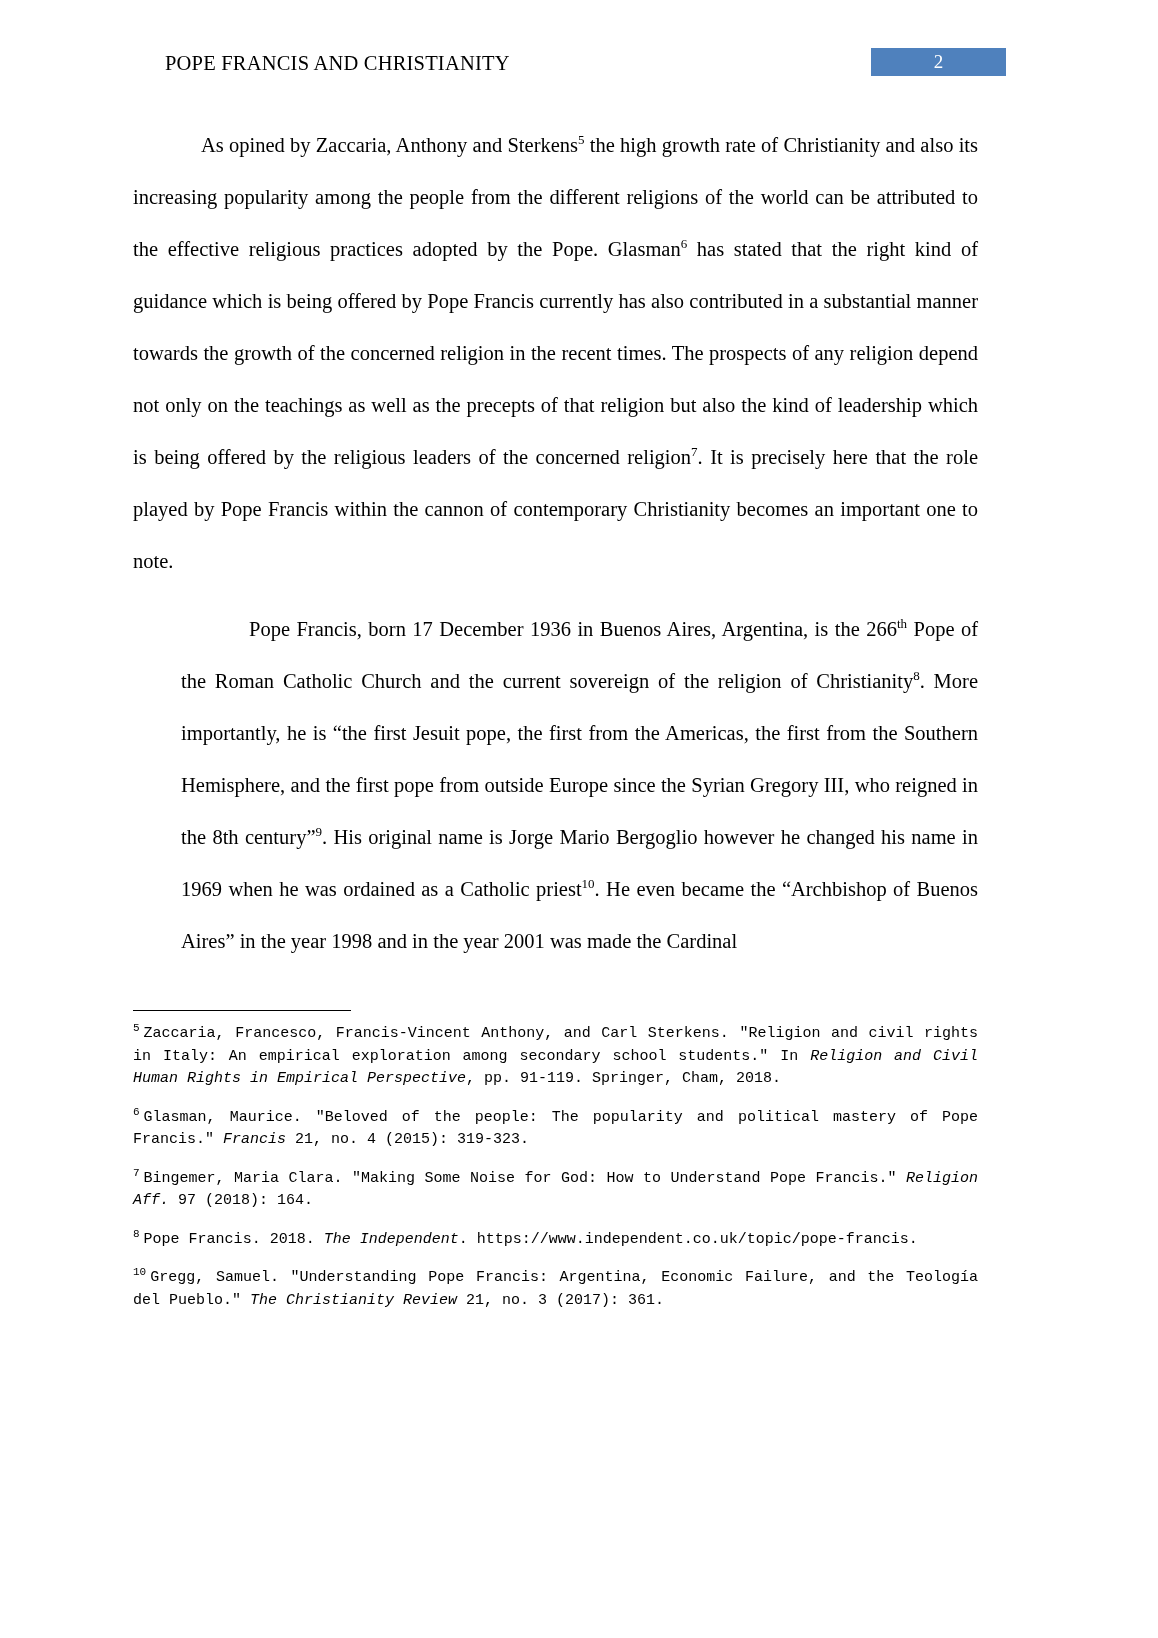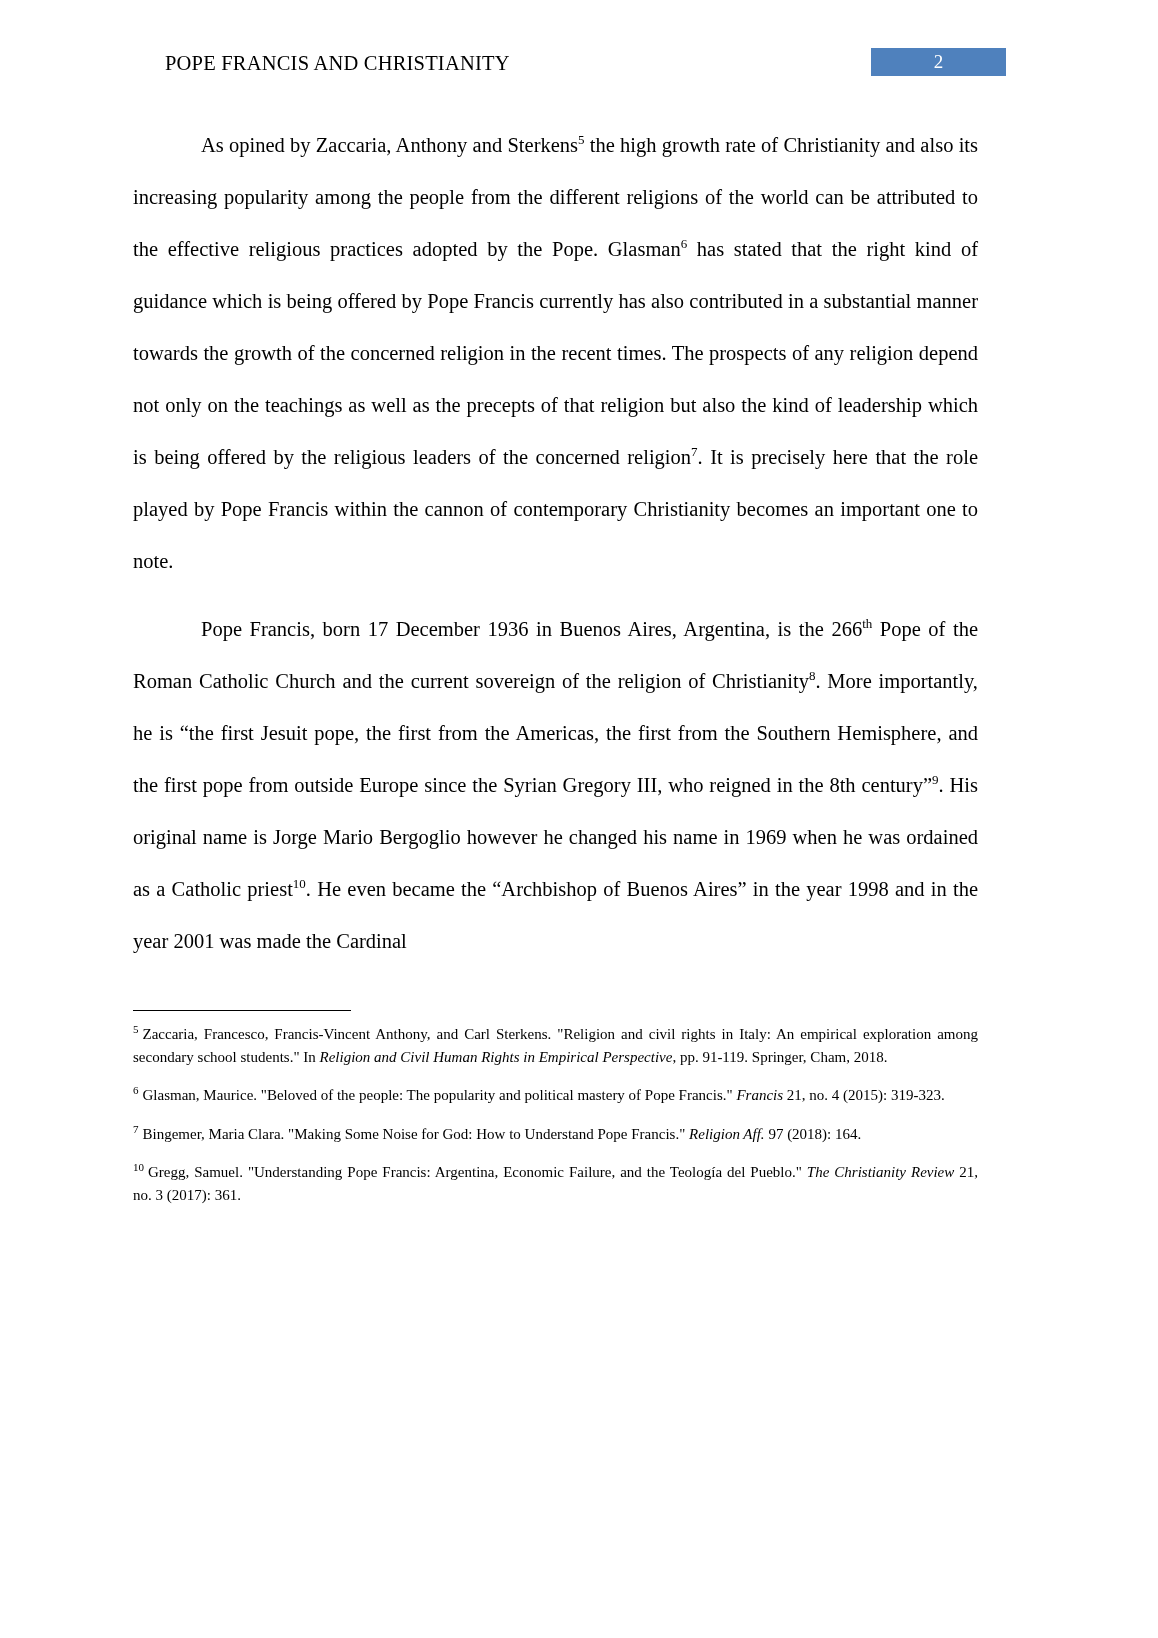--- a/index.html
+++ b/index.html
@@ -69,20 +69,21 @@
     margin: 0 0 0 0;
     font-size: 20.5px;
     line-height: 52px;
     text-align: justify;
     text-justify: inter-word;
     text-indent: 68px;
     hyphens: none;
   }
   p.para + p.para {
     margin-top: 16px;
+    margin-left: 48px;
   }
   sup {
     font-size: 13px;
     vertical-align: super;
     line-height: 0;
   }
 
   
   .footnote-area {
     position: absolute;
@@ -94,20 +95,21 @@
     width: 218px;
     height: 0;
     border-top: 1.6px solid #000;
     margin-bottom: 12px;
   }
   .footnote {
     font-size: 15px;
     line-height: 22.5px;
     text-align: justify;
     margin-bottom: 16px;
+    font-family: Liberation Mono, monospace;
   }
   .footnote .fn-num {
     font-size: 11px;
     vertical-align: super;
     line-height: 0;
     margin-right: 4px;
   }
   .footnote i, .footnote em {
     font-style: italic;
   }
@@ -129,17 +131,18 @@
         <p class="para">Pope Francis, born 17 December 1936 in Buenos Aires, Argentina, is the 266<sup>th</sup> Pope of the Roman Catholic Church and the current sovereign of the religion of Christianity<sup>8</sup>. More importantly, he is “the first Jesuit pope, the first from the Americas, the first from the Southern Hemisphere, and the first pope from outside Europe since the Syrian Gregory III, who reigned in the 8th century”<sup>9</sup>. His original name is Jorge Mario Bergoglio however he changed his name in 1969 when he was ordained as a Catholic priest<sup>10</sup>. He even became the “Archbishop of Buenos Aires” in the year 1998 and in the year 2001 was made the Cardinal</p>
       </div>
   </div>
 
   <div class="footnote-area">
     <div class="footnote-rule"></div>
     <div id="footnotes-host">
         <div class="footnote"><span class="fn-num">5</span>Zaccaria, Francesco, Francis-Vincent Anthony, and Carl Sterkens. "Religion and civil rights in Italy: An empirical exploration among secondary school students." In <i>Religion and Civil Human Rights in Empirical Perspective</i>, pp. 91-119. Springer, Cham, 2018.</div>
         <div class="footnote"><span class="fn-num">6</span>Glasman, Maurice. "Beloved of the people: The popularity and political mastery of Pope Francis." <i>Francis</i> 21, no. 4 (2015): 319-323.</div>
         <div class="footnote"><span class="fn-num">7</span>Bingemer, Maria Clara. "Making Some Noise for God: How to Understand Pope Francis." <i>Religion Aff.</i> 97 (2018): 164.</div>
+        <div class="footnote"><span class="fn-num">8</span>Pope Francis. 2018. <i>The Independent</i>. https://www.independent.co.uk/topic/pope-francis.</div>
         <div class="footnote"><span class="fn-num">10</span>Gregg, Samuel. "Understanding Pope Francis: Argentina, Economic Failure, and the Teología del Pueblo." <i>The Christianity Review</i> 21, no. 3 (2017): 361.</div>
       </div>
   </div>
 
 </div>
 
 </body></html>

